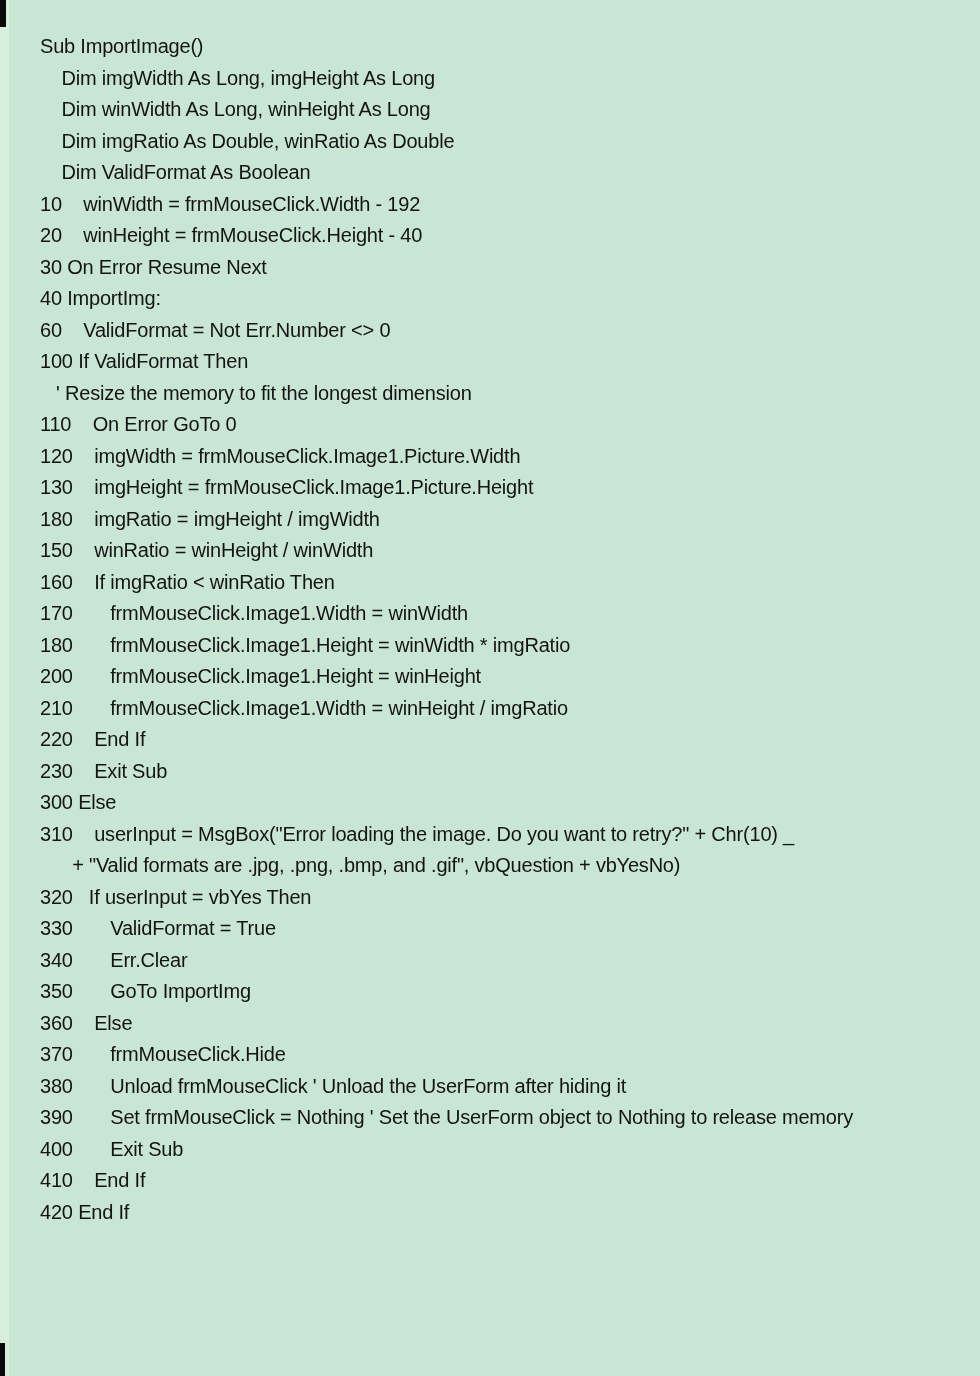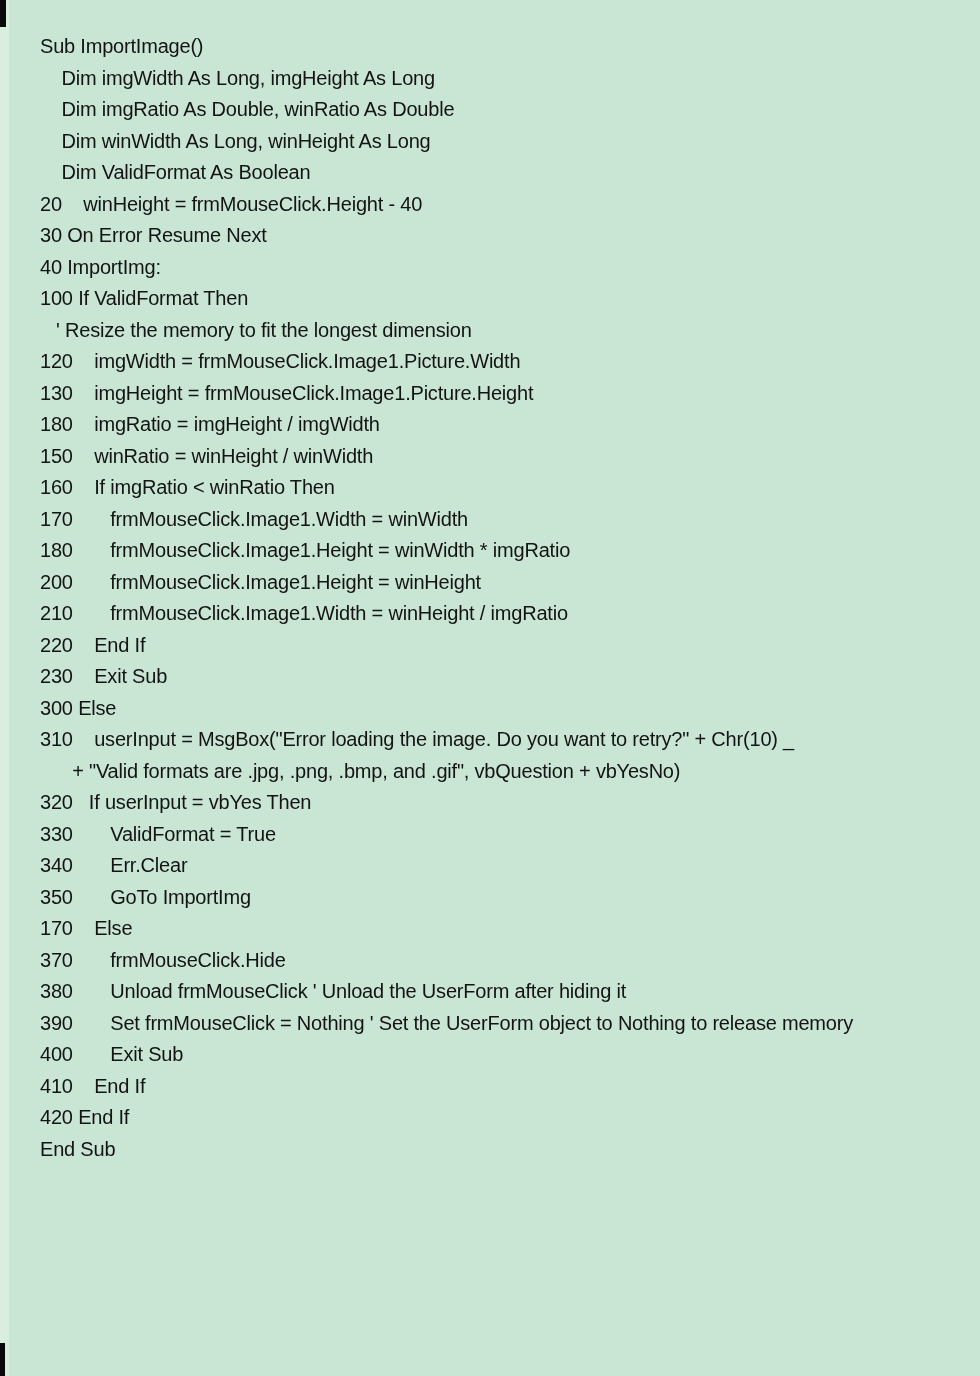--- a/index.html
+++ b/index.html
@@ -50,47 +50,49 @@
 </head>
 <body>
 
 <div class="page-left-edge"></div>
 <div class="black-mark top-left"></div>
 <div class="black-mark bottom-left"></div>
 
 <div class="code-listing">
     <div class="code-line">Sub ImportImage()</div>
     <div class="code-line">    Dim imgWidth As Long, imgHeight As Long</div>
+    <div class="code-line">    Dim winWidth As Long, winHeight As Long</div>
     <div class="code-line">    Dim imgRatio As Double, winRatio As Double</div>
-    <div class="code-line">    Dim winWidth As Long, winHeight As Long</div>
     <div class="code-line">    Dim ValidFormat As Boolean</div>
+    <div class="code-line">10    winWidth = frmMouseClick.Width - 192</div>
     <div class="code-line">20    winHeight = frmMouseClick.Height - 40</div>
     <div class="code-line">30 On Error Resume Next</div>
     <div class="code-line">40 ImportImg:</div>
+    <div class="code-line">60    ValidFormat = Not Err.Number &lt;&gt; 0</div>
     <div class="code-line">100 If ValidFormat Then</div>
     <div class="code-line">   ' Resize the memory to fit the longest dimension</div>
+    <div class="code-line">110    On Error GoTo 0</div>
     <div class="code-line">120    imgWidth = frmMouseClick.Image1.Picture.Width</div>
     <div class="code-line">130    imgHeight = frmMouseClick.Image1.Picture.Height</div>
     <div class="code-line">180    imgRatio = imgHeight / imgWidth</div>
     <div class="code-line">150    winRatio = winHeight / winWidth</div>
     <div class="code-line">160    If imgRatio &lt; winRatio Then</div>
     <div class="code-line">170       frmMouseClick.Image1.Width = winWidth</div>
     <div class="code-line">180       frmMouseClick.Image1.Height = winWidth * imgRatio</div>
     <div class="code-line">200       frmMouseClick.Image1.Height = winHeight</div>
     <div class="code-line">210       frmMouseClick.Image1.Width = winHeight / imgRatio</div>
     <div class="code-line">220    End If</div>
     <div class="code-line">230    Exit Sub</div>
     <div class="code-line">300 Else</div>
     <div class="code-line">310    userInput = MsgBox("Error loading the image. Do you want to retry?" + Chr(10) _</div>
     <div class="code-line">      + "Valid formats are .jpg, .png, .bmp, and .gif", vbQuestion + vbYesNo)</div>
     <div class="code-line">320   If userInput = vbYes Then</div>
     <div class="code-line">330       ValidFormat = True</div>
     <div class="code-line">340       Err.Clear</div>
     <div class="code-line">350       GoTo ImportImg</div>
-    <div class="code-line">170    Else</div>
+    <div class="code-line">360    Else</div>
     <div class="code-line">370       frmMouseClick.Hide</div>
     <div class="code-line">380       Unload frmMouseClick ' Unload the UserForm after hiding it</div>
     <div class="code-line">390       Set frmMouseClick = Nothing ' Set the UserForm object to Nothing to release memory</div>
     <div class="code-line">400       Exit Sub</div>
     <div class="code-line">410    End If</div>
     <div class="code-line">420 End If</div>
-    <div class="code-line">End Sub</div>
   </div>
 
 </body></html>

